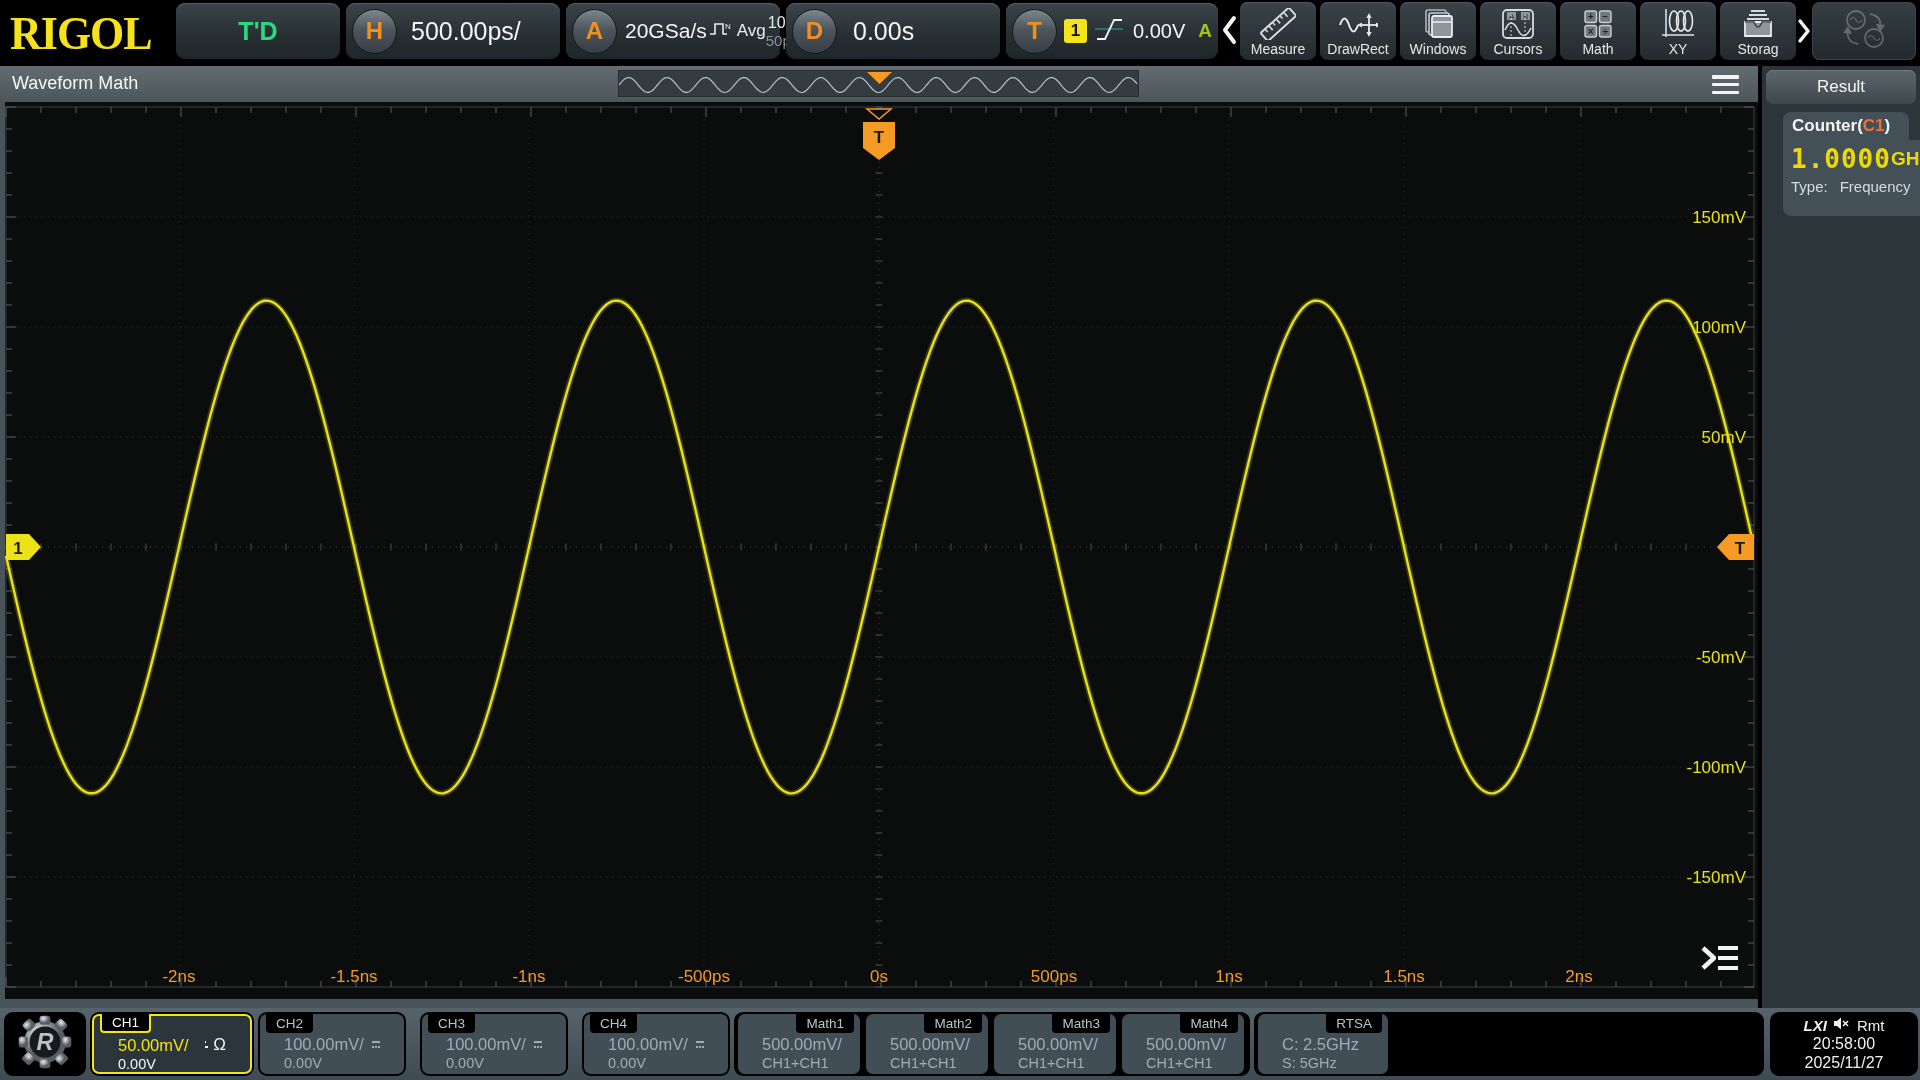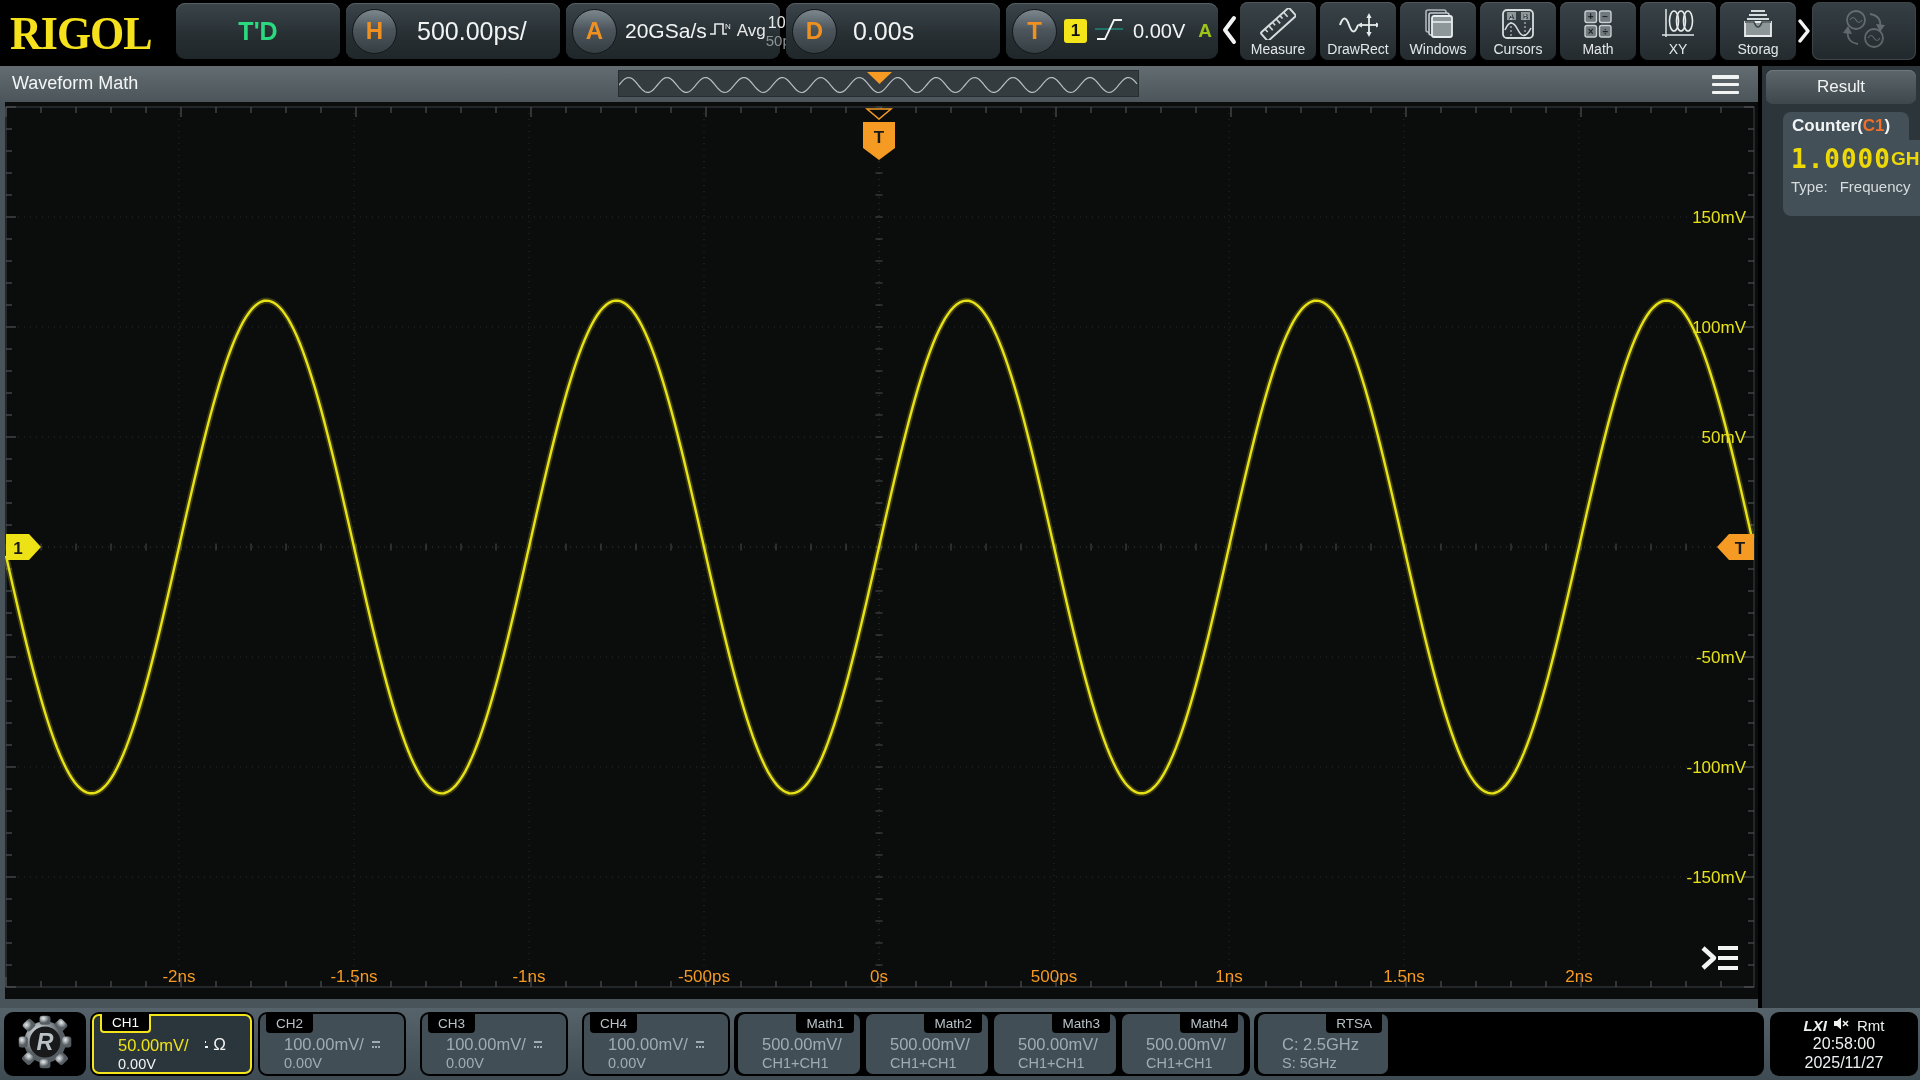--- a/index.html
+++ b/index.html
@@ -16,21 +16,21 @@
              background:linear-gradient(180deg,#3b4549 0%,#262e32 60%,#20272a 100%);
              box-shadow:inset 0 1px 0 #555f63; }
   #trig-status { left:176px; width:164px; display:flex; align-items:center; justify-content:center;
                  color:#2bd97e; font-size:25px; font-weight:bold; }
   .tb-group { display:flex; align-items:center; padding:0 10px 0 6px; }
   .knob { width:45px; height:45px; border-radius:50%; flex:0 0 45px;
           background:linear-gradient(180deg,#7d878e 0%,#4c565c 45%,#353e43 100%);
           border:1px solid #14181a; display:flex; align-items:center; justify-content:center;
           color:#f09021; font-size:24px; font-weight:bold; cursor:pointer; }
   #h-group { left:346px; width:214px; gap:14px; }
-  #h-group .big-val { color:#f2f4f4; font-size:25px;margin-left:6px; }
+  #h-group .big-val { color:#f2f4f4; font-size:25px; }
   #a-group { left:566px; width:214px; gap:8px; }
   .a-cols { display:flex; flex:1; justify-content:space-between; align-items:center; }
   .a-col1 { display:flex; flex-direction:row; gap:2px; }
   .a-col1 .r1 { color:#f2f4f4; font-size:21px; }
   .a-col1 .r2 { color:#e8eaea; font-size:17px; display:flex; align-items:center; gap:4px; }
   .a-col2 { display:flex; flex-direction:column; align-items:flex-end; gap:0; }
   .a-col2 .r1 { color:#e8eaea; font-size:16px; }
   .a-col2 .r2 { color:#8b9396; font-size:15px; }
   #d-group { left:786px; width:214px; gap:16px; }
   #d-group .big-val { color:#f2f4f4; font-size:25px; }

